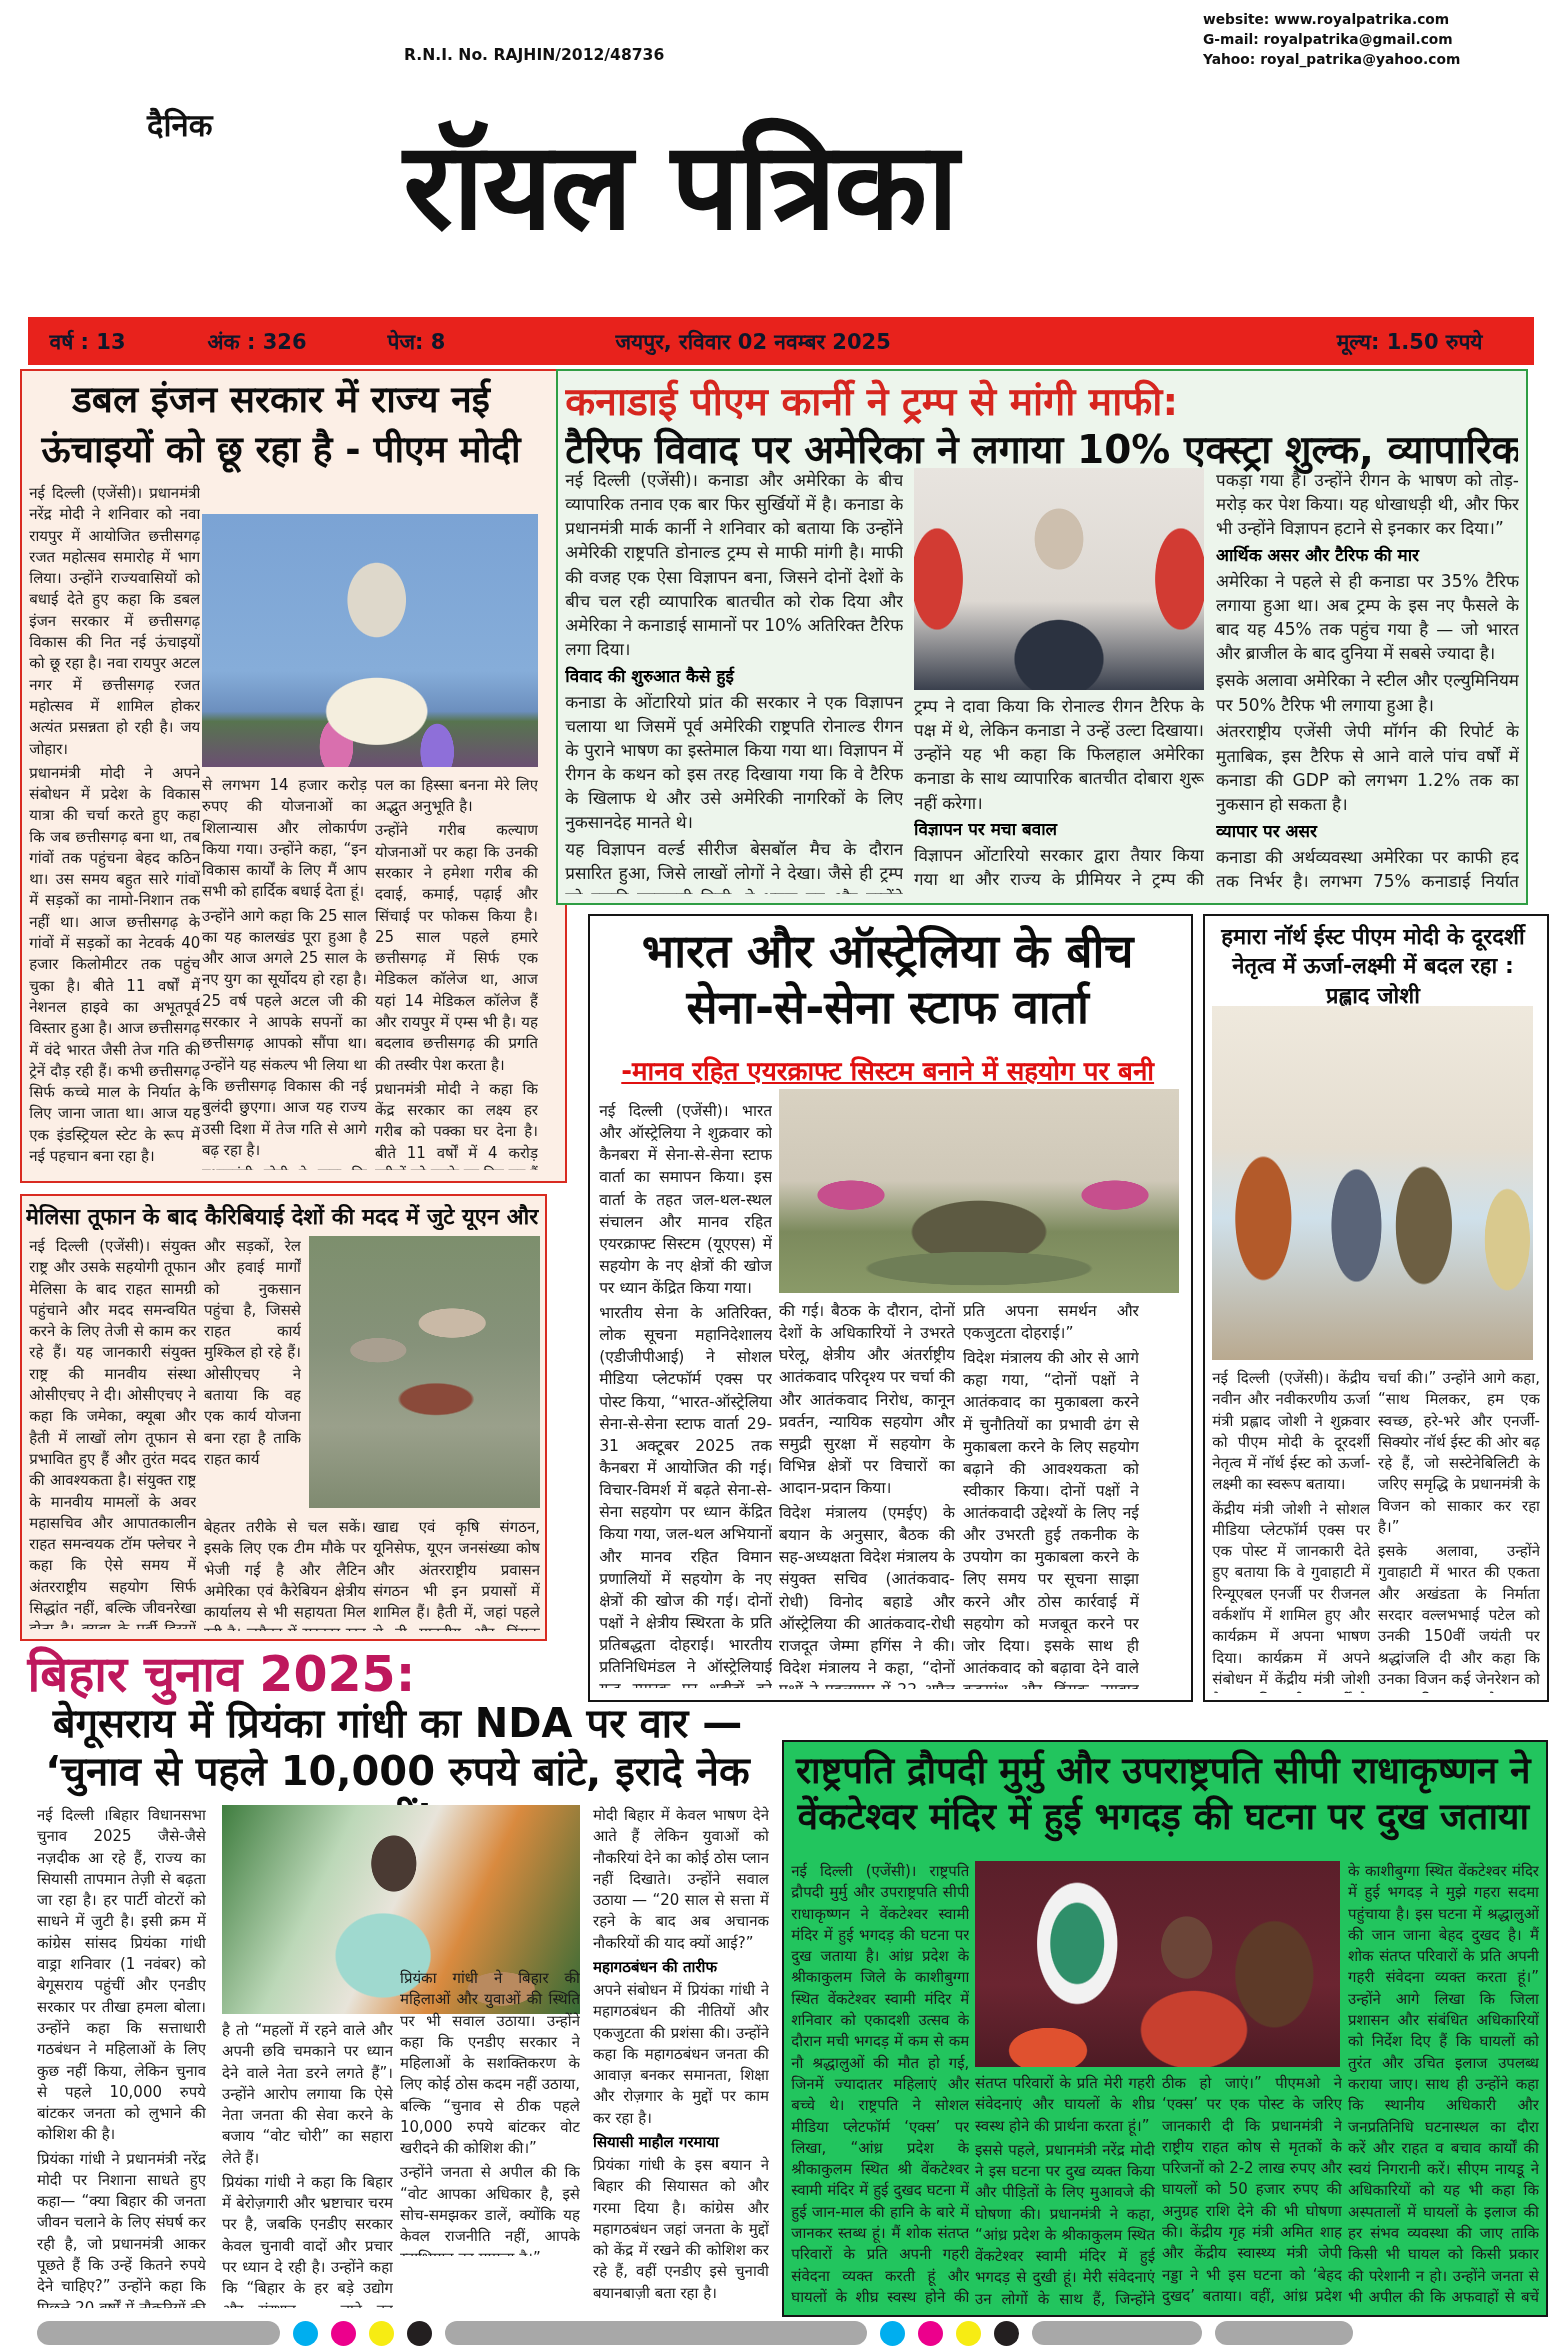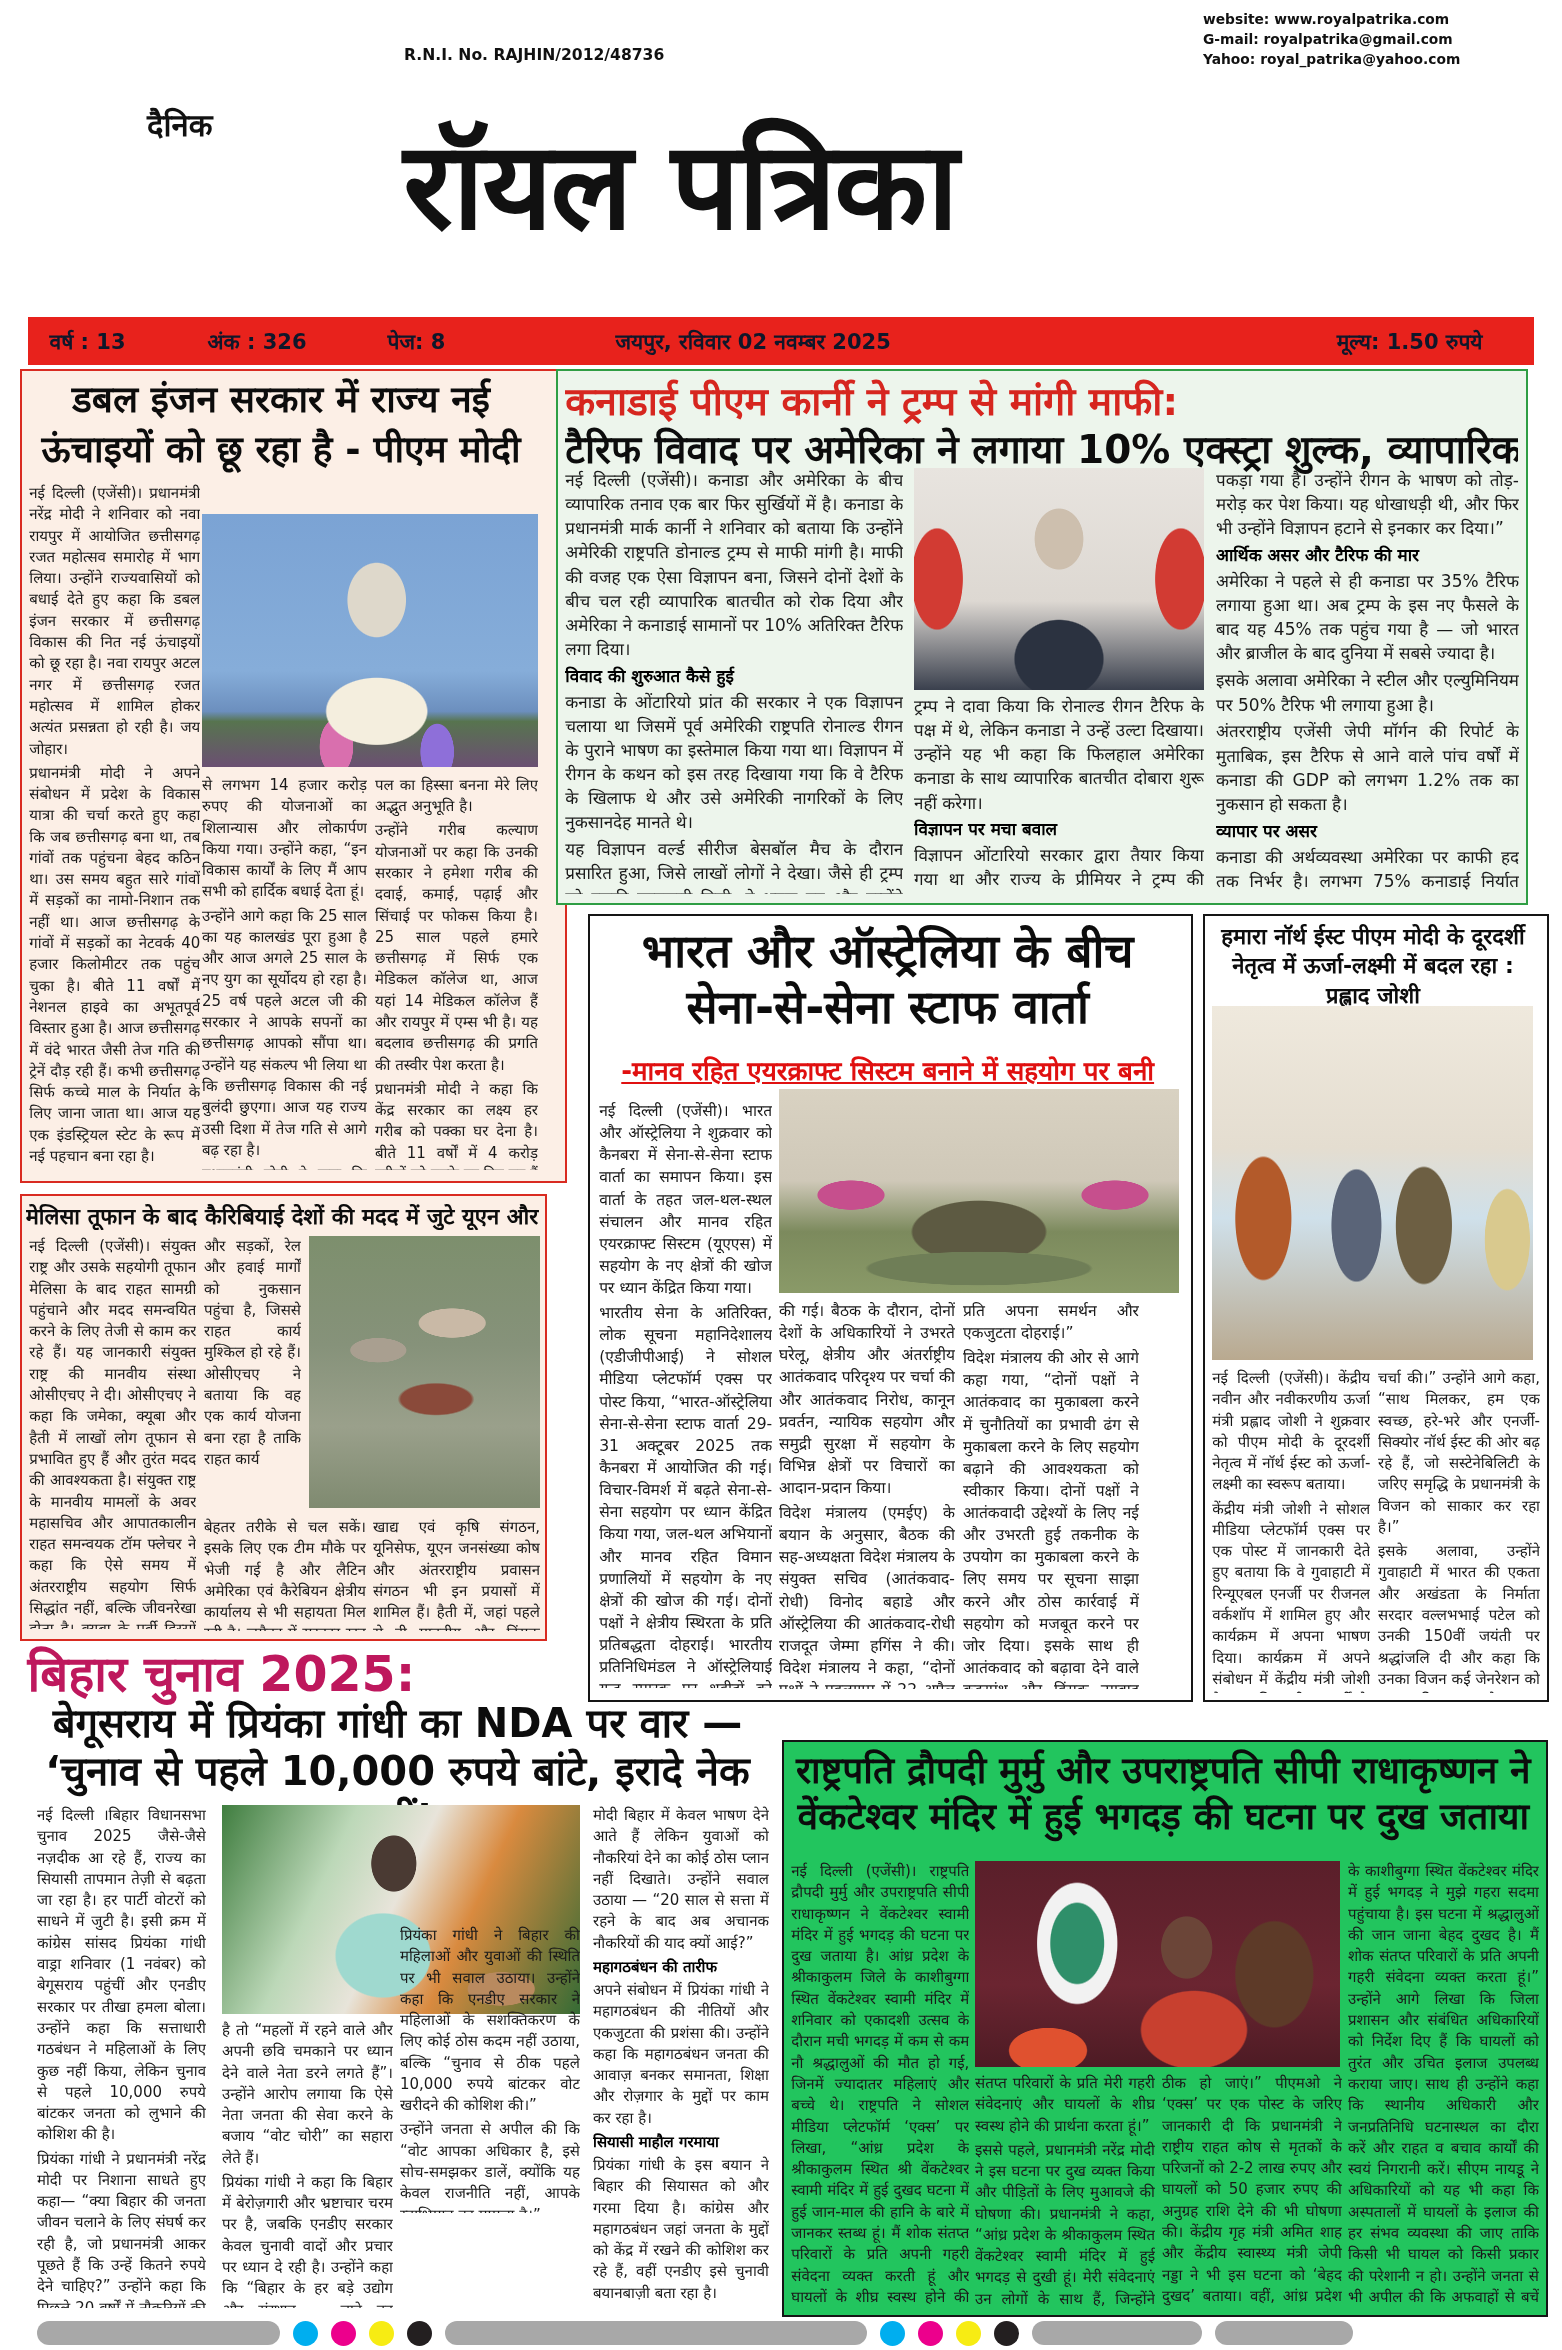--- a/index.html
+++ b/index.html
@@ -165,21 +165,21 @@
     </div>
   <div class="abs photo" style="left:222px;top:1805px;width:358px;height:209px;background:
     radial-gradient(ellipse 37px 46px at 48% 28%, #4a3a33 0 60%, rgba(0,0,0,0) 62%),
     radial-gradient(ellipse 78px 69px at 45% 72%, #9fd9cf 0 60%, rgba(0,0,0,0) 62%),
     radial-gradient(ellipse 55px 27.5px at 78% 88%, #b98a5f 0 60%, rgba(0,0,0,0) 62%),
     linear-gradient(115deg,#3f7d3f 0%,#bcd8b8 30%,#e8e4da 48%,#d98a3f 66%,#356b35 100%);"></div>
   <div class="abs col" style="left:222px;top:2020px;width:171px;height:288px;">
       <p class="para">है तो “महलों में रहने वाले और अपनी छवि चमकाने पर ध्यान देने वाले नेता डरने लगते हैं”। उन्होंने आरोप लगाया कि ऐसे नेता जनता की सेवा करने के बजाय “वोट चोरी” का सहारा लेते हैं।</p>
       <p class="para">प्रियंका गांधी ने कहा कि बिहार में बेरोज़गारी और भ्रष्टाचार चरम पर है, जबकि एनडीए सरकार केवल चुनावी वादों और प्रचार पर ध्यान दे रही है। उन्होंने कहा कि “बिहार के हर बड़े उद्योग और संस्थान — चाहे वह आईआईटी हो या एम्स — कांग्रेस के शासनकाल में बने थे।”</p>
     </div>
-  <div class="abs col" style="left:400px;top:1925px;width:180px;height:288px;">
+  <div class="abs col" style="left:400px;top:1968px;width:180px;height:288px;">
       <p class="para">प्रियंका गांधी ने बिहार की महिलाओं और युवाओं की स्थिति पर भी सवाल उठाया। उन्होंने कहा कि एनडीए सरकार ने महिलाओं के सशक्तिकरण के लिए कोई ठोस कदम नहीं उठाया, बल्कि “चुनाव से ठीक पहले 10,000 रुपये बांटकर वोट खरीदने की कोशिश की।”</p>
       <p class="para">उन्होंने जनता से अपील की कि “वोट आपका अधिकार है, इसे सोच-समझकर डालें, क्योंकि यह केवल राजनीति नहीं, आपके स्वाभिमान का मामला है।”</p>
     </div>
   <div class="abs col" style="left:593px;top:1805px;width:176px;height:503px;">
       <p class="para">मोदी बिहार में केवल भाषण देने आते हैं लेकिन युवाओं को नौकरियां देने का कोई ठोस प्लान नहीं दिखाते। उन्होंने सवाल उठाया — “20 साल से सत्ता में रहने के बाद अब अचानक नौकरियों की याद क्यों आई?”</p>
       <p class="sub">महागठबंधन की तारीफ</p>
       <p class="para">अपने संबोधन में प्रियंका गांधी ने महागठबंधन की नीतियों और एकजुटता की प्रशंसा की। उन्होंने कहा कि महागठबंधन जनता की आवाज़ बनकर समानता, शिक्षा और रोज़गार के मुद्दों पर काम कर रहा है।</p>
       <p class="sub">सियासी माहौल गरमाया</p>
       <p class="para">प्रियंका गांधी के इस बयान ने बिहार की सियासत को और गरमा दिया है। कांग्रेस और महागठबंधन जहां जनता के मुद्दों को केंद्र में रखने की कोशिश कर रहे हैं, वहीं एनडीए इसे चुनावी बयानबाज़ी बता रहा है।</p>
     </div>

